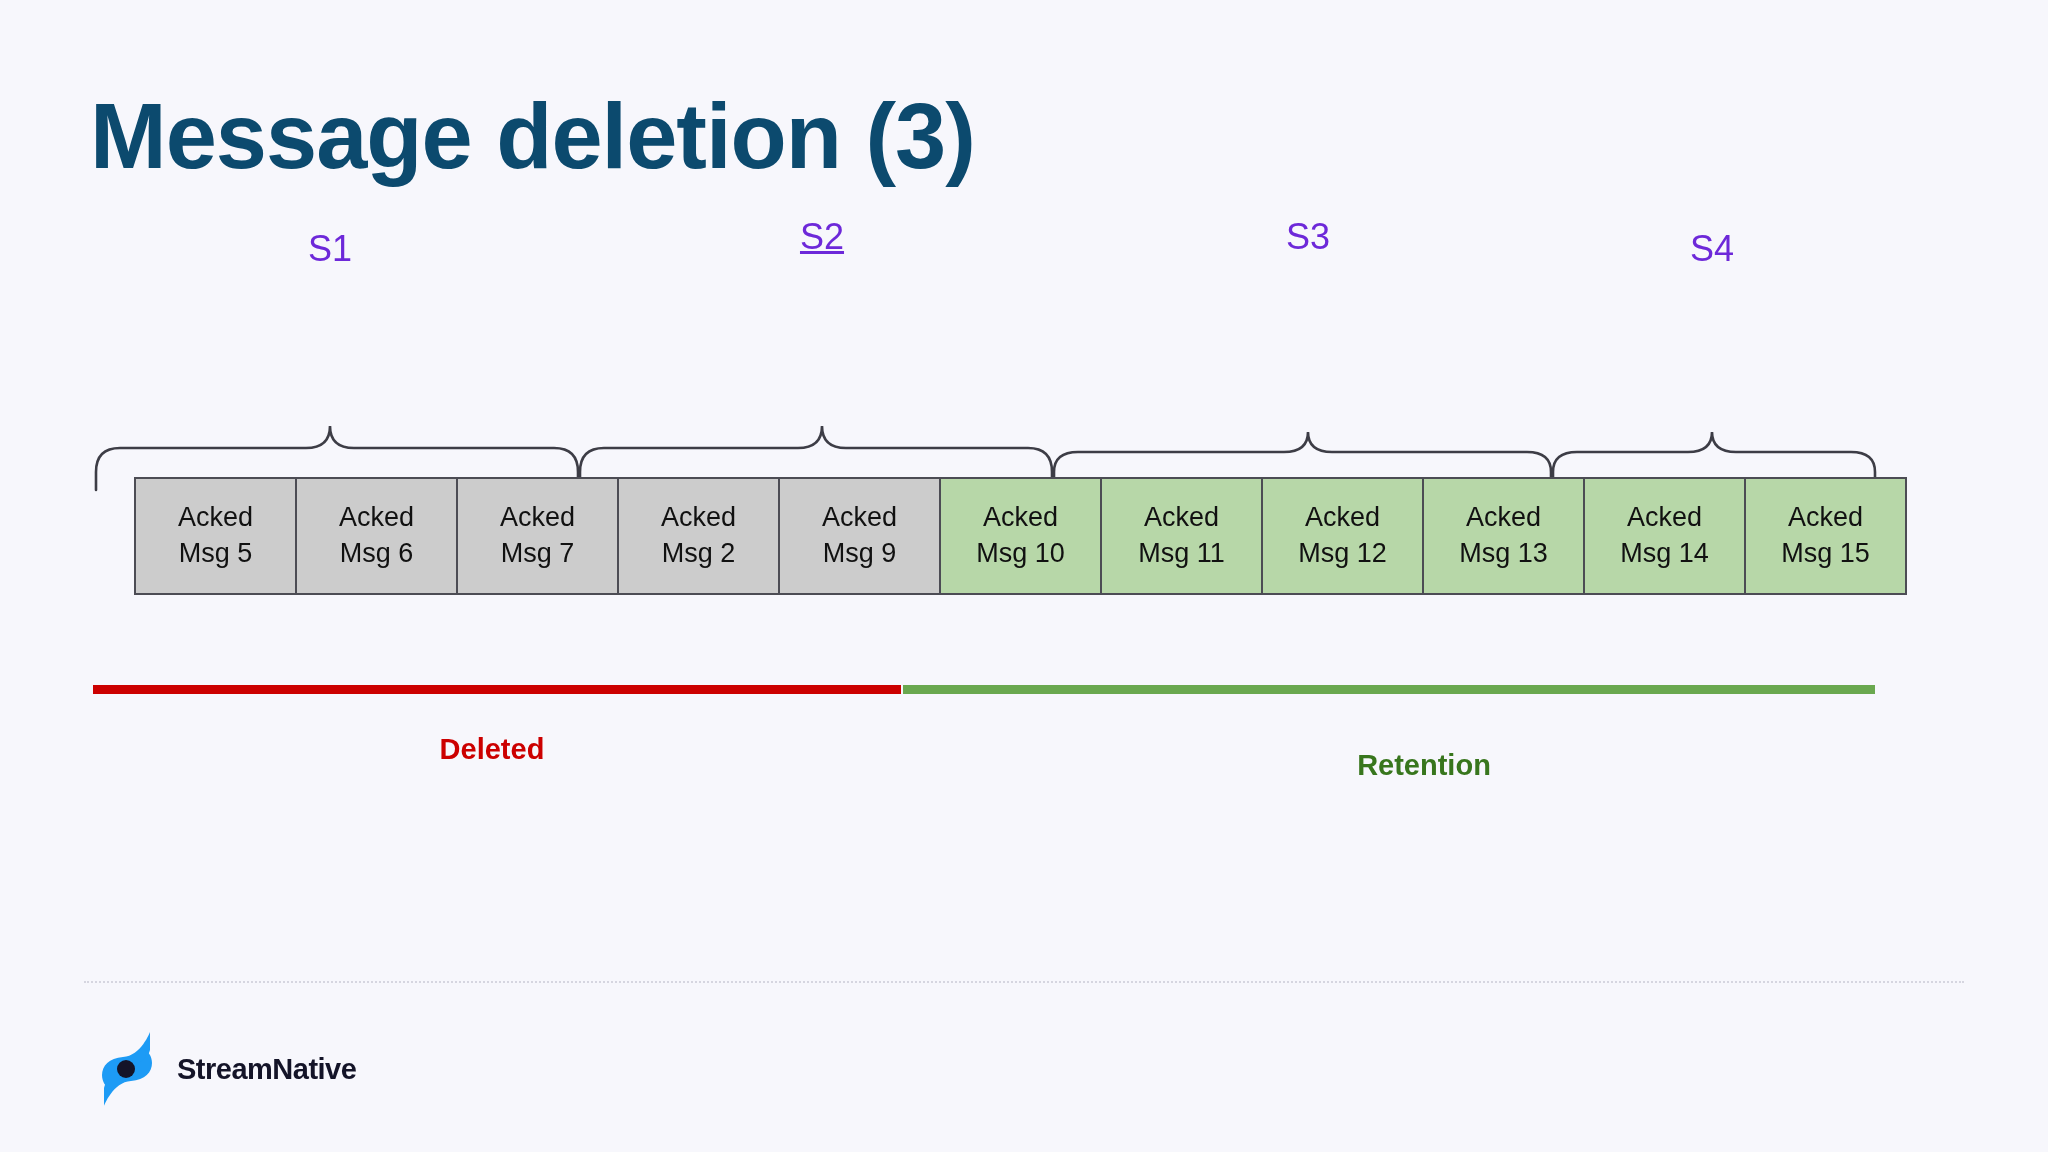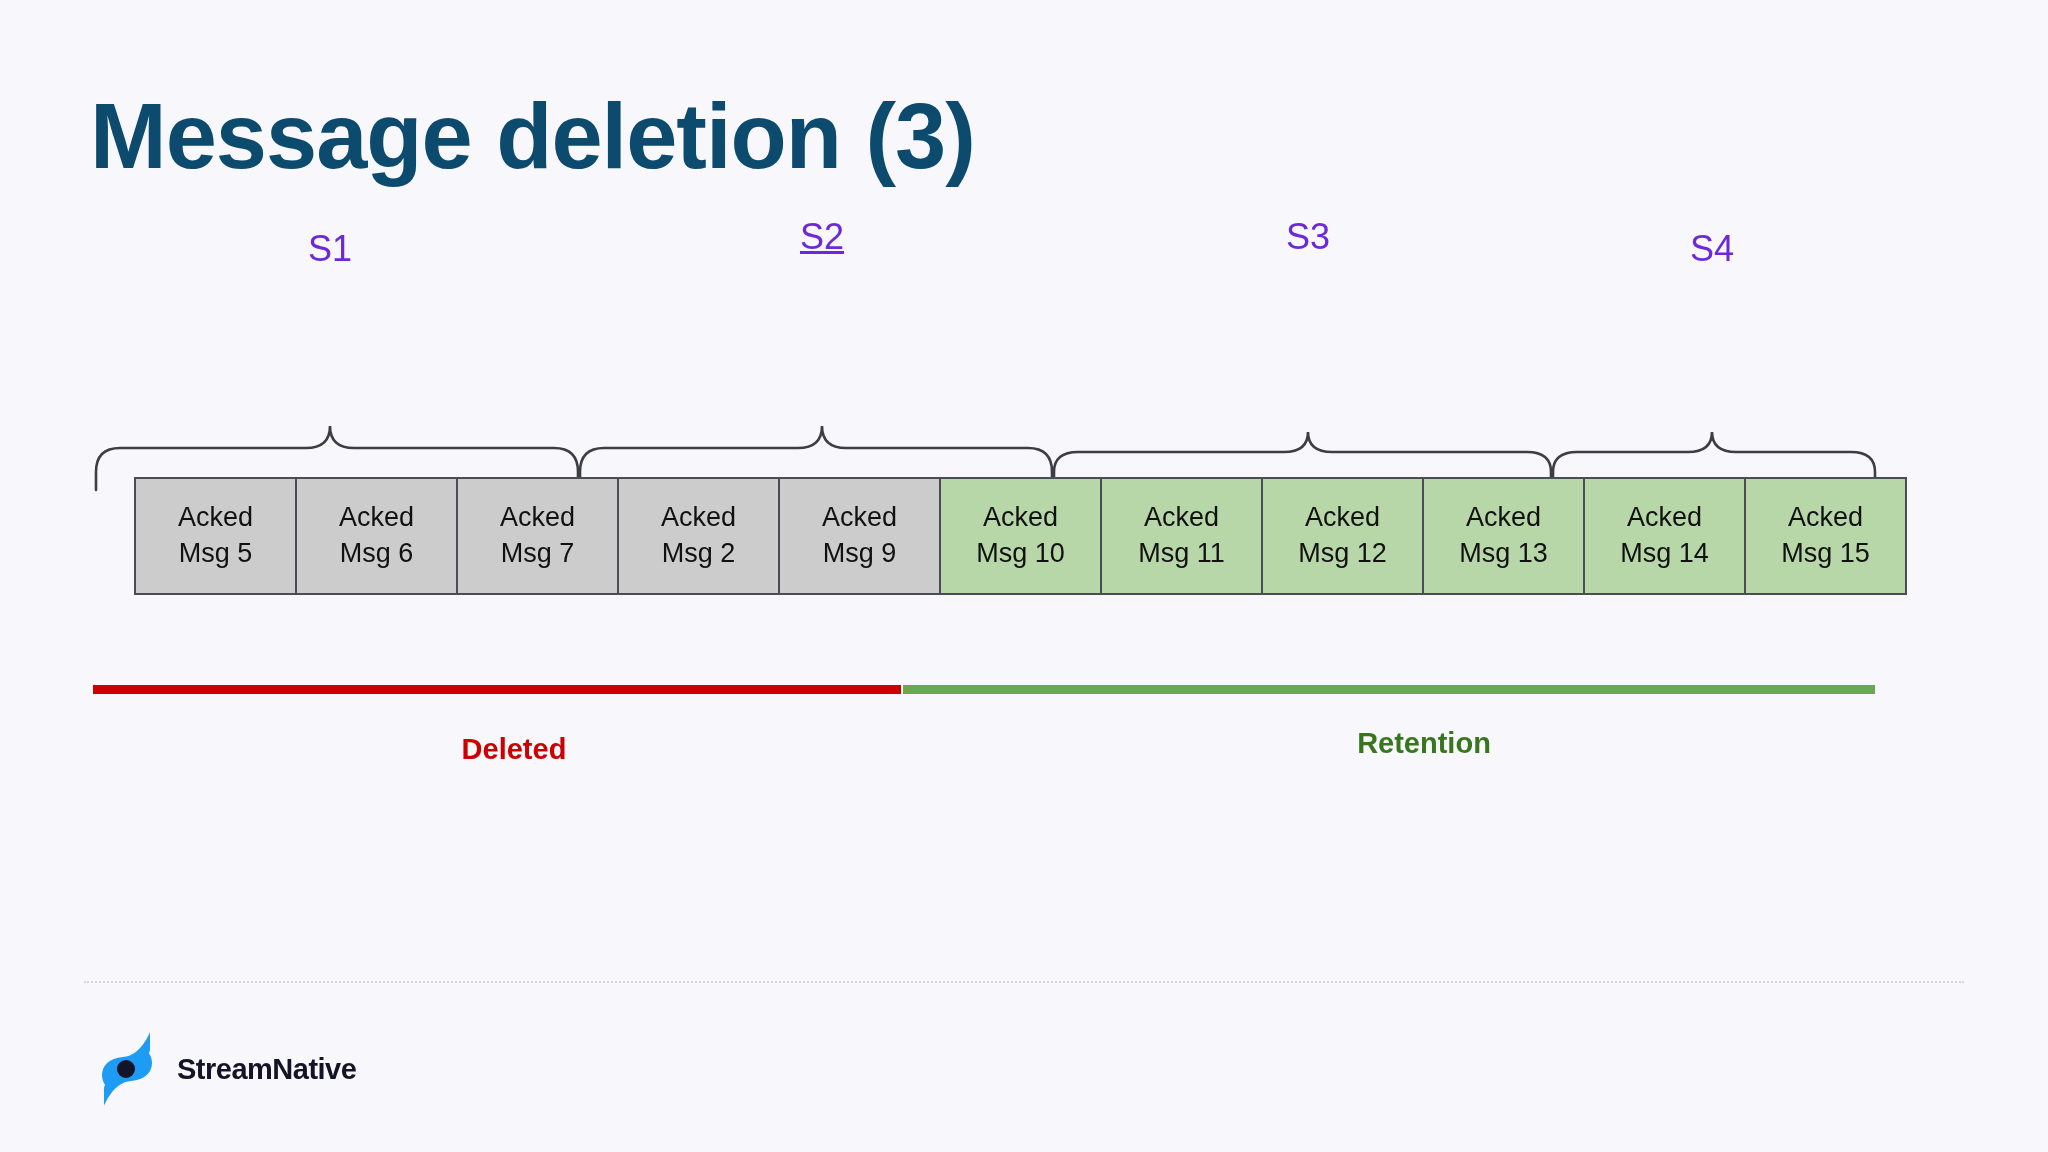--- a/index.html
+++ b/index.html
@@ -102,21 +102,21 @@
   #bar-retention { background: #6aa84f; }
 
   .range-label {
     position: absolute;
     font-size: 29px;
     font-weight: bold;
     transform: translateX(-50%);
     white-space: nowrap;
   }
   #label-deleted   { color: #cc0000; top: 733px; }
-  #label-retention { color: #38761d; top: 727px; }
+  #label-retention { color: #38761d; top: 749px; }
 
   
   #footer-divider {
     position: absolute;
     left: 84px;
     top: 981px;
     width: 1880px;
     height: 0;
     border-top: 2px dotted #d6d6e0;
   }
@@ -206,21 +206,21 @@
       </div>
       <div class="msg-box retained" style="width:163px;">
         <span class="msg-line">Acked</span>
         <span class="msg-line">Msg 15</span>
       </div>
     </div>
 
     <div class="range-bar" id="bar-deleted" style="left:93px; width:808px;"></div>
     <div class="range-bar" id="bar-retention" style="left:903px; width:972px;"></div>
 
-    <div class="range-label" id="label-deleted" style="left:514px;">Deleted</div>
+    <div class="range-label" id="label-deleted" style="left:492px;">Deleted</div>
     <div class="range-label" id="label-retention" style="left:1424px;">Retention</div>
 
   </div>
 
   <div id="footer-divider"></div>
 
   <div id="footer">
     <svg width="64" height="78" viewBox="0 0 64 78">
       <path d="M55 2 C55 2 46 26 28 27 C14 28 7 36 7 45 C7 52 11 57 15 59 C11 54 13 46 24 45 C40 43 52 31 55 20 Z" fill="#1d9bf5"></path>
       <path d="M9 76 C9 76 18 52 36 51 C50 50 57 42 57 33 C57 26 53 21 49 19 C53 24 51 32 40 33 C24 35 12 47 9 58 Z" fill="#1d9bf5"></path>

